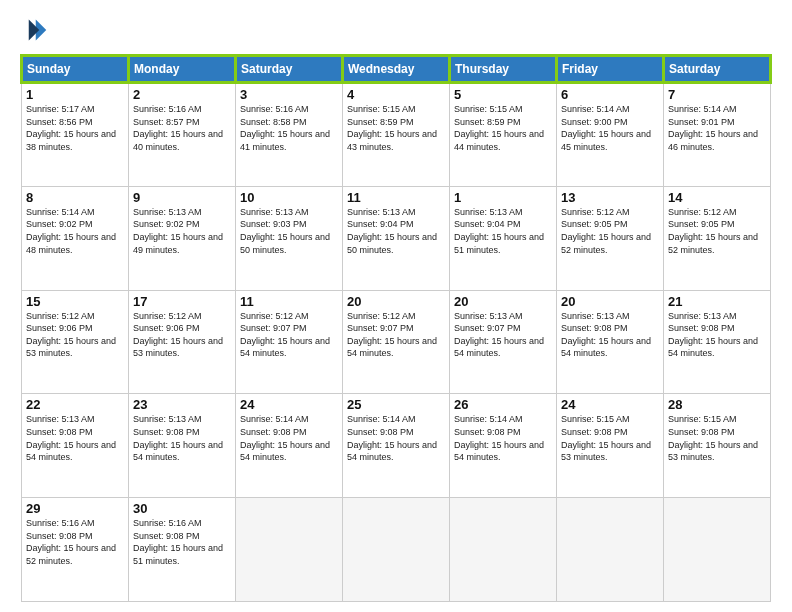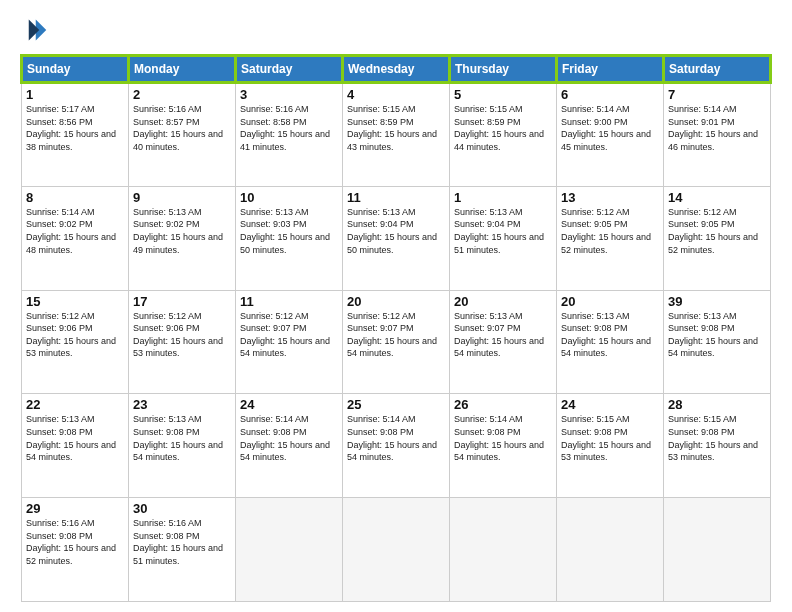--- a/index.html
+++ b/index.html
@@ -206,21 +206,21 @@
           </td>
           <td>
             <span class="day-num">20</span>
             <div class="cell-text">Sunrise: 5:13 AM<br>Sunset: 9:07 PM<br>Daylight: 15 hours and 54 minutes.</div>
           </td>
           <td>
             <span class="day-num">20</span>
             <div class="cell-text">Sunrise: 5:13 AM<br>Sunset: 9:08 PM<br>Daylight: 15 hours and 54 minutes.</div>
           </td>
           <td>
-            <span class="day-num">39</span>
+            <span class="day-num">21</span>
             <div class="cell-text">Sunrise: 5:13 AM<br>Sunset: 9:08 PM<br>Daylight: 15 hours and 54 minutes.</div>
           </td>
         </tr>
         <tr>
           <td>
             <span class="day-num">22</span>
             <div class="cell-text">Sunrise: 5:13 AM<br>Sunset: 9:08 PM<br>Daylight: 15 hours and 54 minutes.</div>
           </td>
           <td>
             <span class="day-num">23</span>

